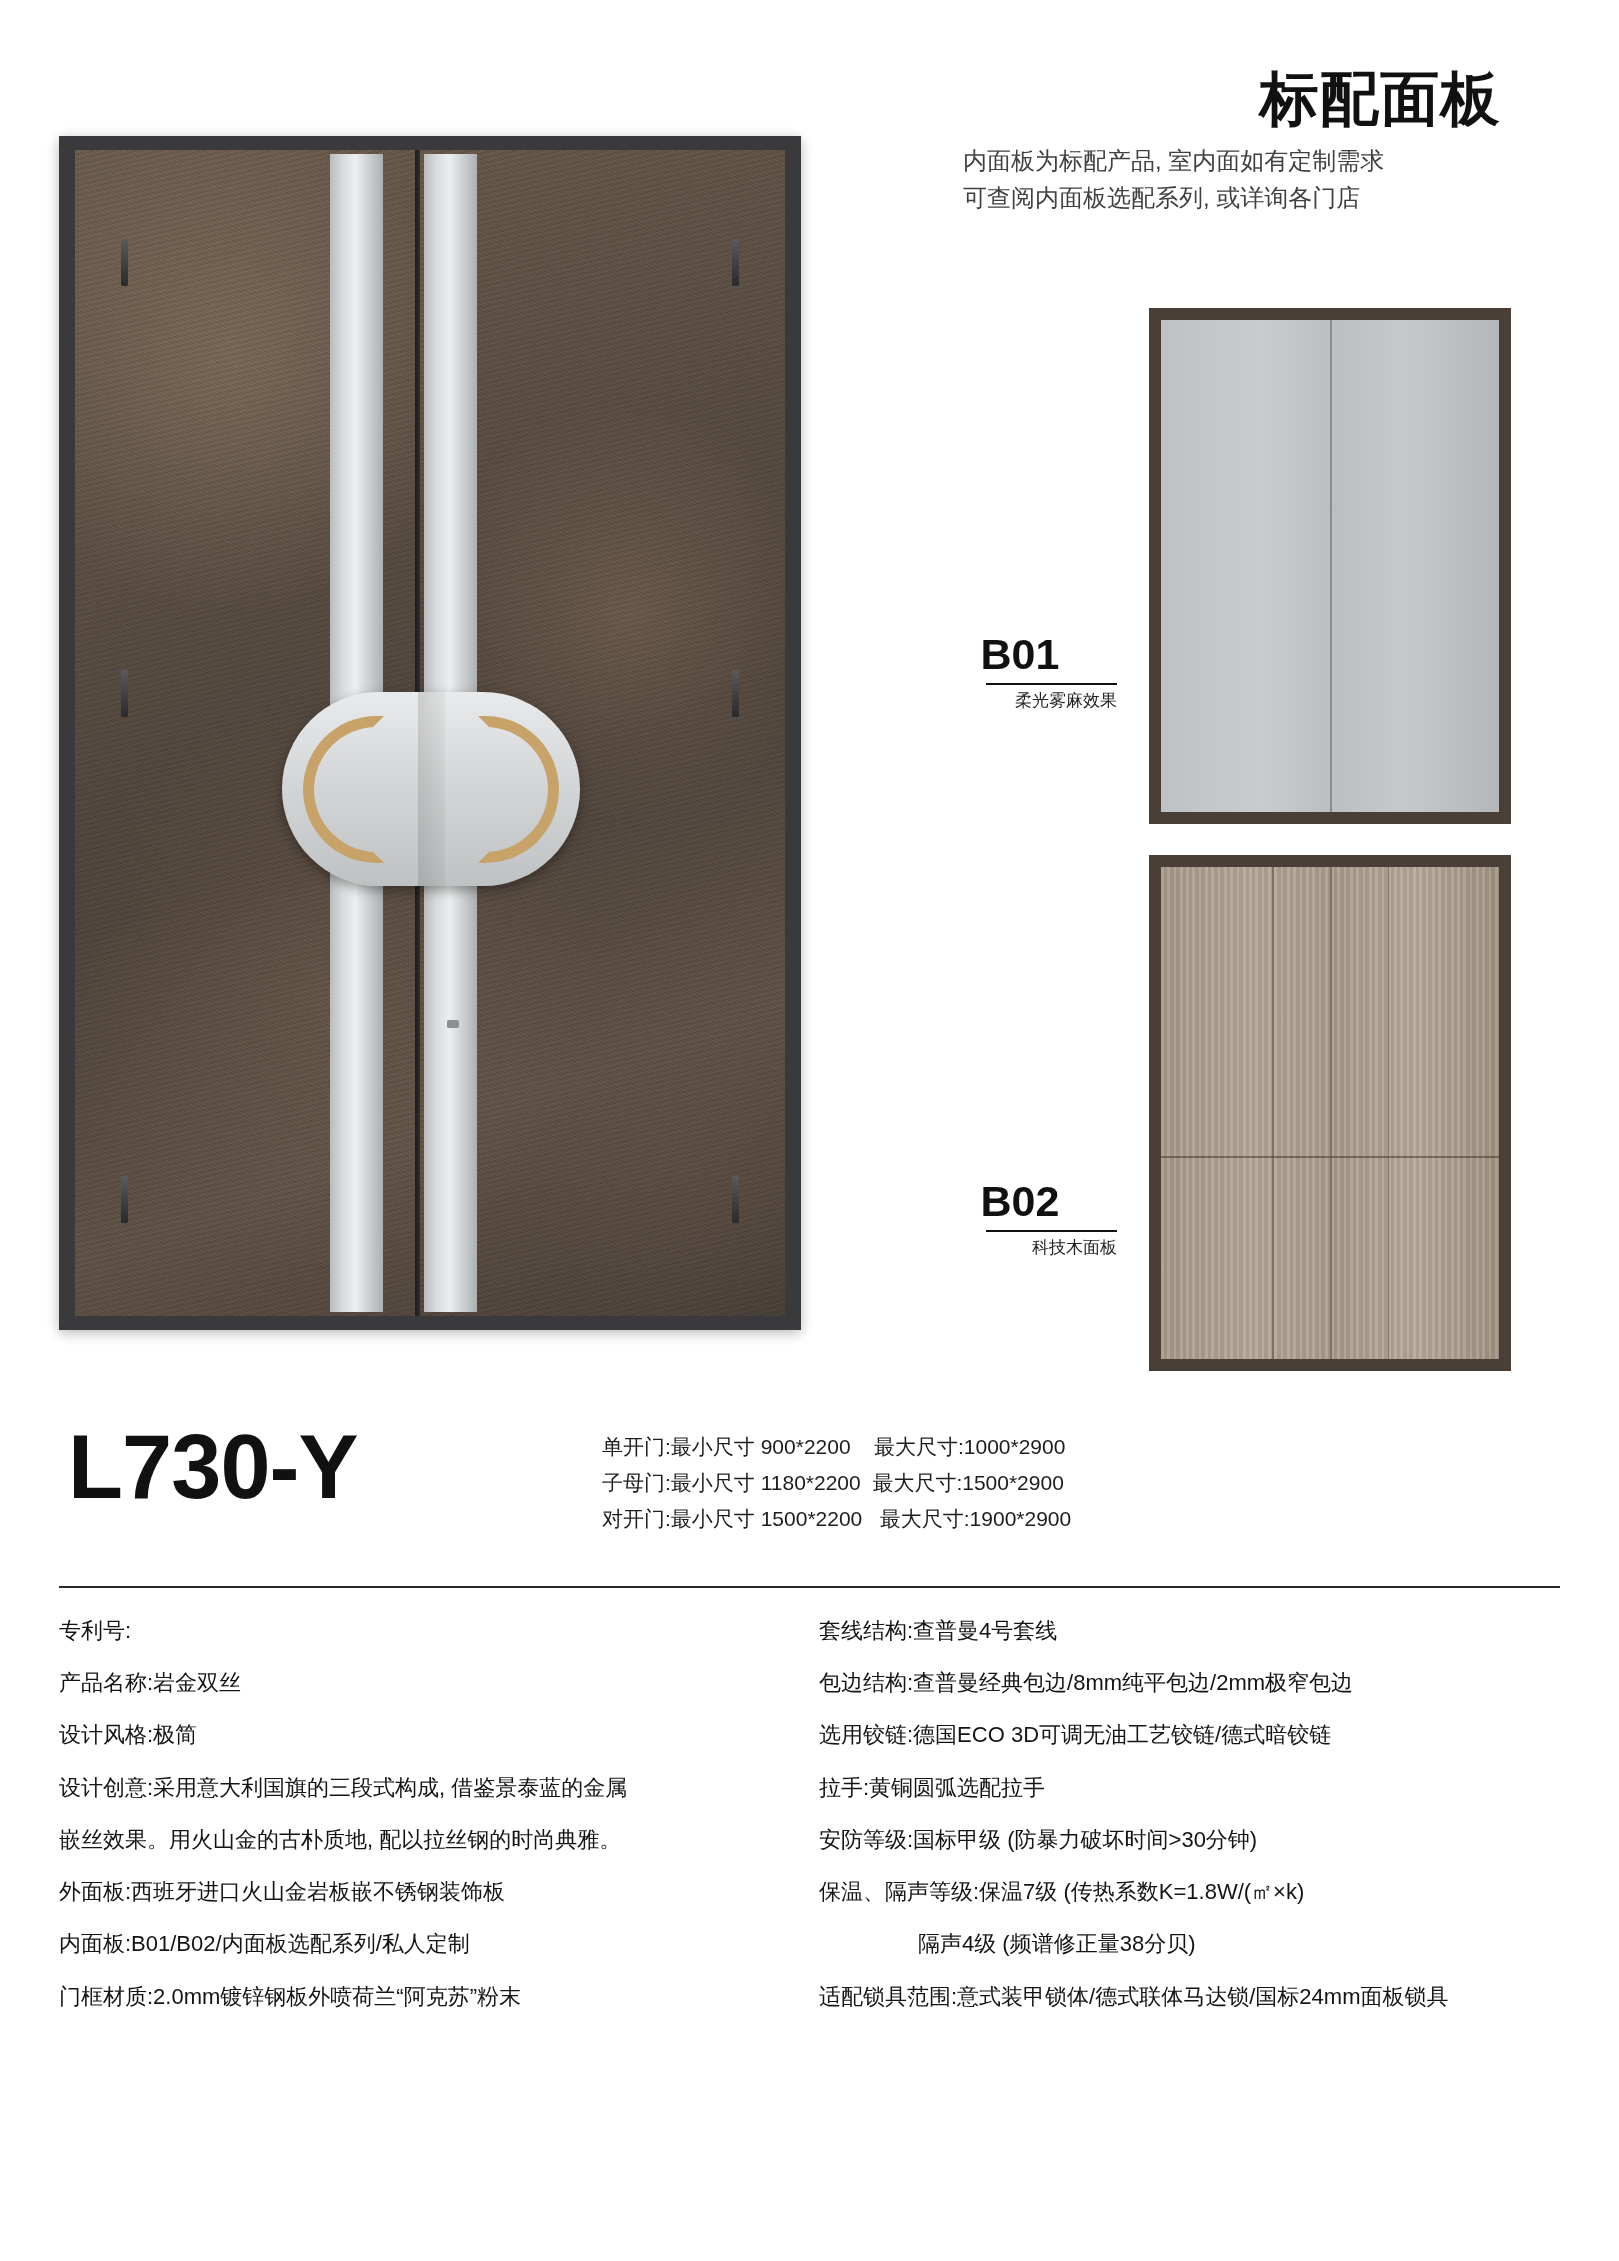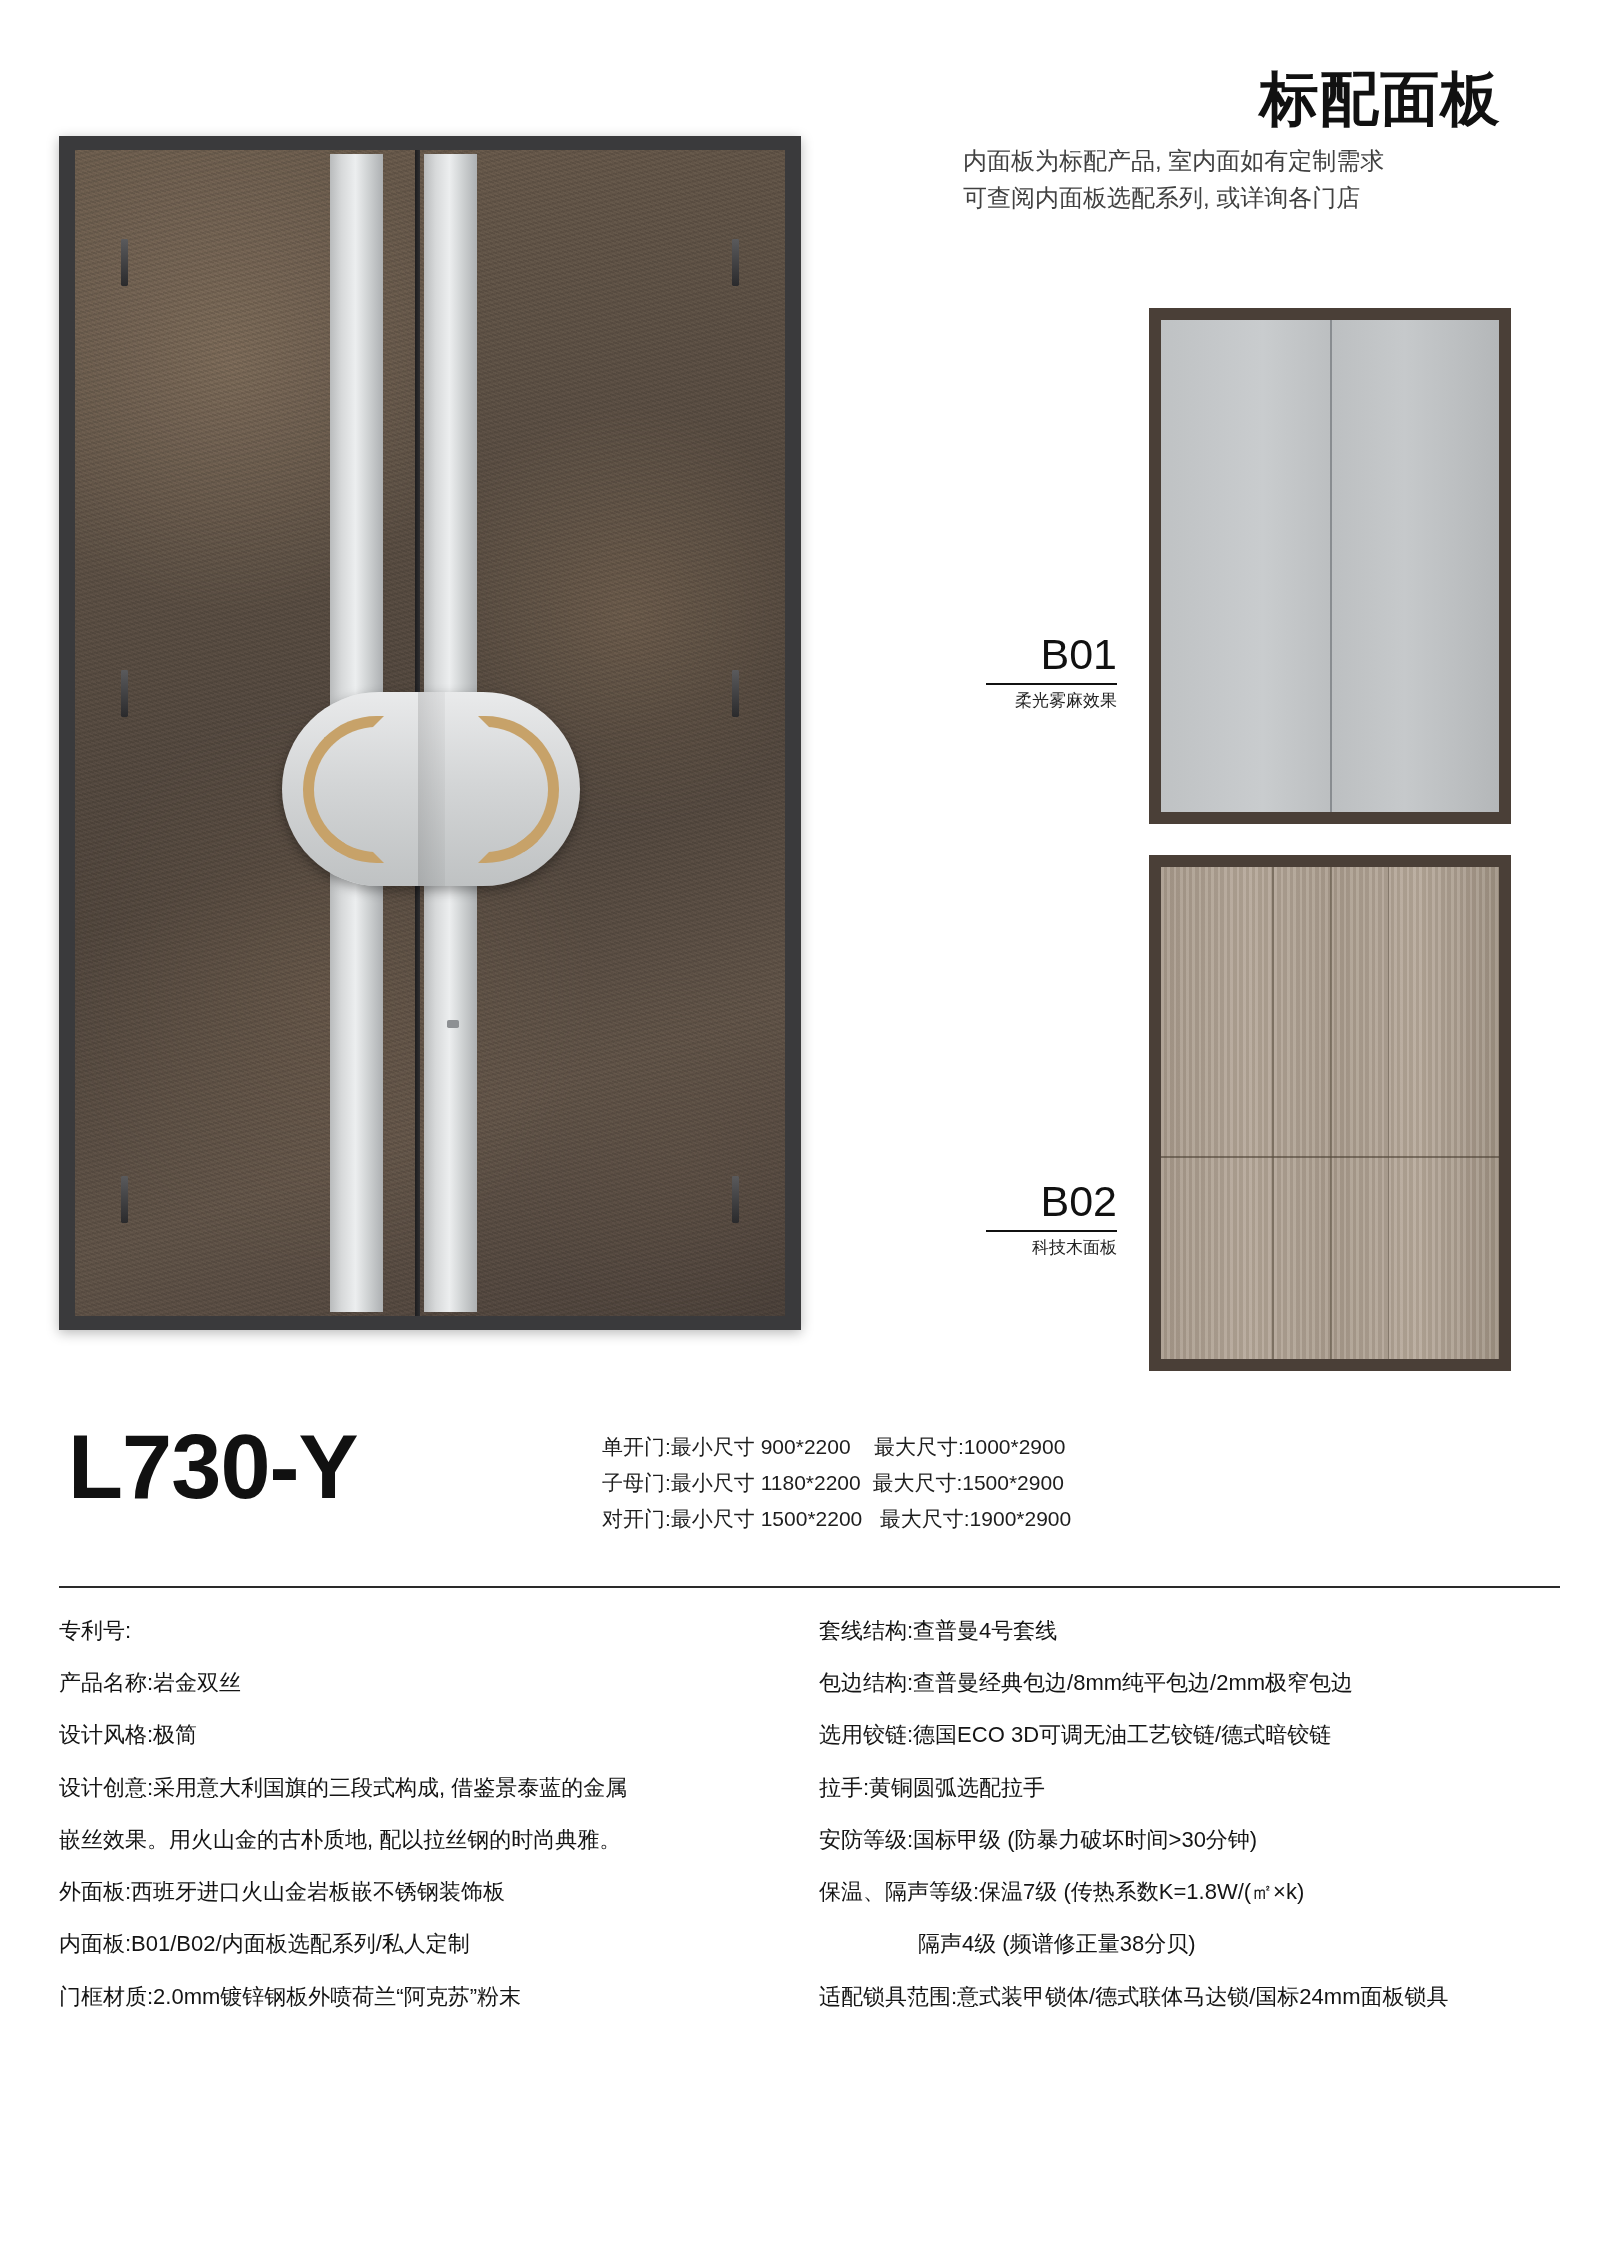--- a/index.html
+++ b/index.html
@@ -192,23 +192,24 @@
 
   .swatch-label {
     position: absolute;
     text-align: right;
     width: 194px;
   }
   .swatch-label.l01 { left: 923px; top: 633px; }
   .swatch-label.l02 { left: 923px; top: 1180px; }
   .swatch-code {
     font-size: 43px;
-    font-weight: 400;
+    font-weight: 700;
     color: #111;
     line-height: 1;
+    text-align: center;
   }
   .swatch-rule {
     margin: 7.2px 0 4.5px auto;
     width: 131px; height: 1.8px; background: #111;
   }
   .swatch-desc {
     font-size: 17px;
     color: #222;
   }
 

